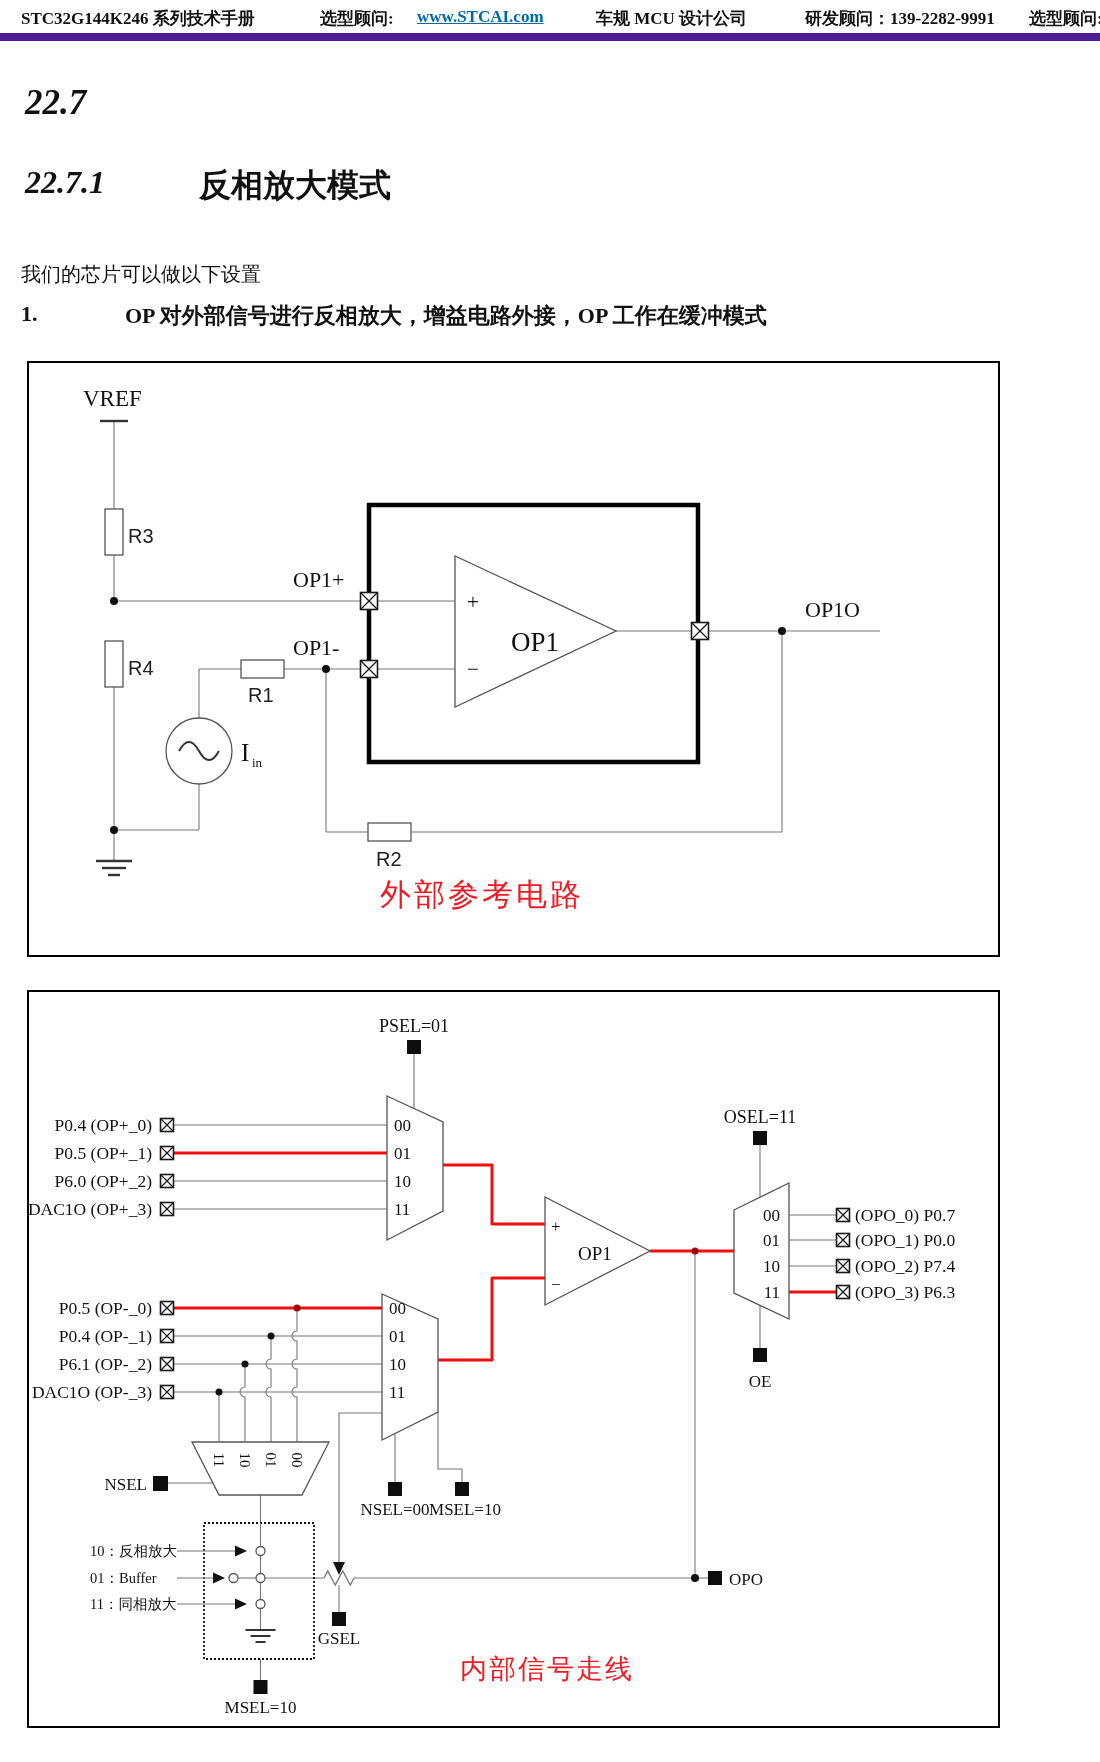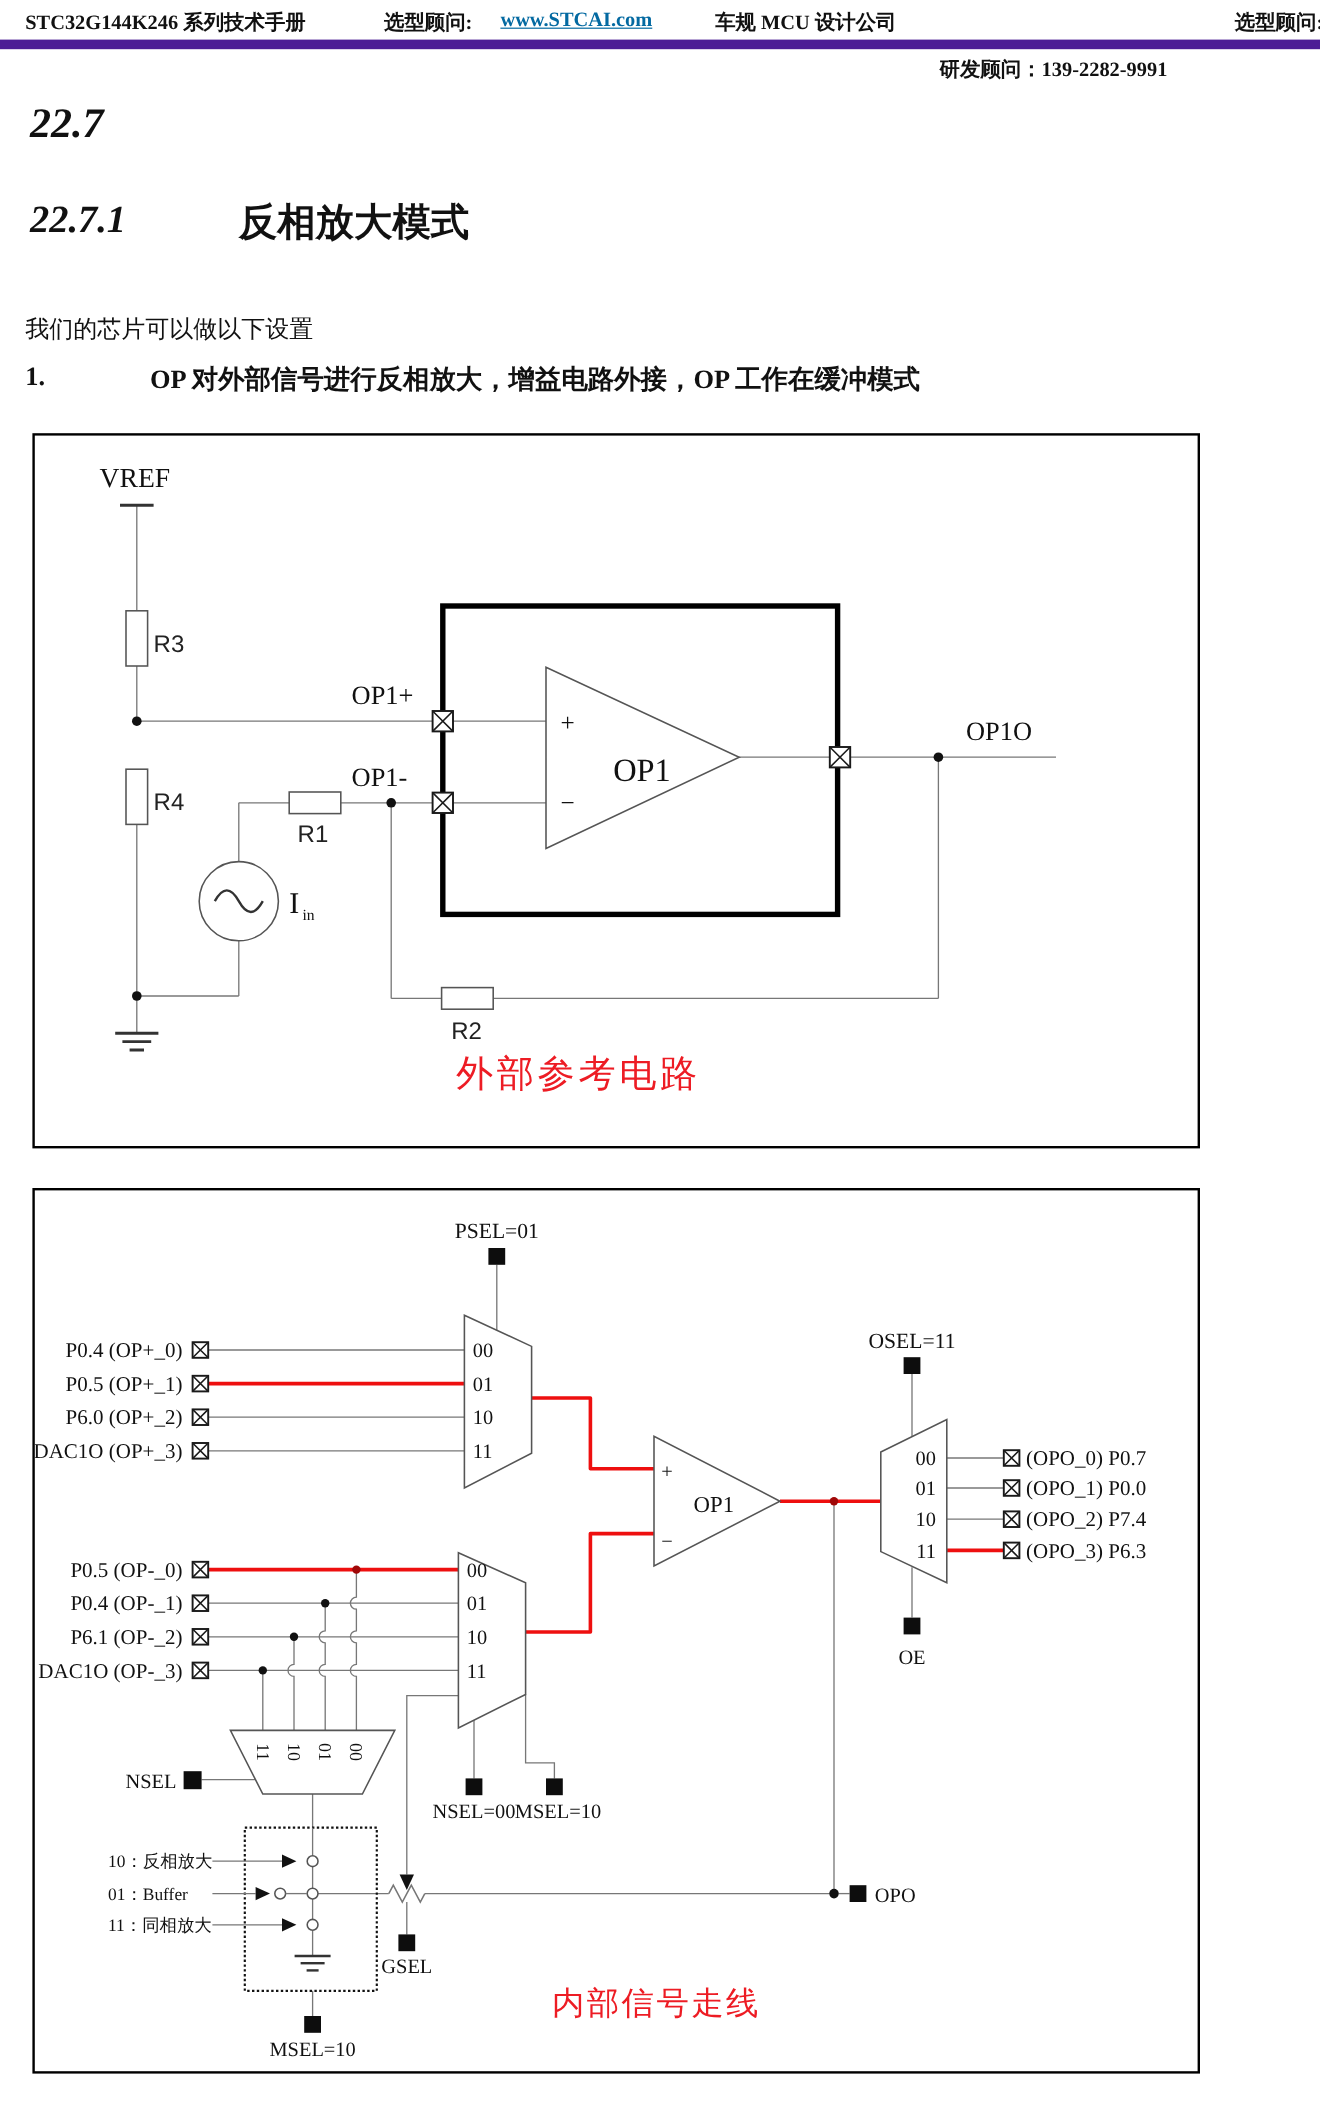--- a/index.html
+++ b/index.html
@@ -5,21 +5,21 @@
   html,body{margin:0;padding:0;background:#fff;}
   #page{position:relative;width:1100px;height:1762px;background:#fff;overflow:hidden;
         font-family:"Liberation Serif",serif;color:#111;}
   
   #hdr{position:absolute;left:0;top:0;width:1100px;height:33px;border-bottom:8px solid #4c1d95;}
   #hdr span{position:absolute;top:7px;font-size:17px;font-weight:bold;white-space:nowrap;}
   #hdr .manual{left:21px;}
   #hdr .site-label{left:320px;}
   #hdr .site-link{left:417px;color:#0369a1;text-decoration:underline;cursor:pointer;}
   #hdr .company{left:596px;}
-  #hdr .rd{left:783px;margin-top:39px;}
+  #hdr .rd{left:805px;}
   #hdr .sel{left:1029px;}
   
   .h1{position:absolute;top:83px;font-size:35px;font-weight:bold;white-space:nowrap;}
   .h2{position:absolute;top:164px;font-size:32px;font-weight:bold;white-space:nowrap;}
   .para{position:absolute;left:21px;font-size:20px;white-space:nowrap;}
   .item{position:absolute;top:301px;font-size:22px;font-weight:bold;white-space:nowrap;}
   .numpos{left:25px;font-style:italic;} .t1pos{left:167px;} .t2pos{left:199px;}
   
   .figbox{position:absolute;left:27px;width:969px;border:2px solid #000;background:#fff;}
   #fig1{top:361px;height:592px;}

